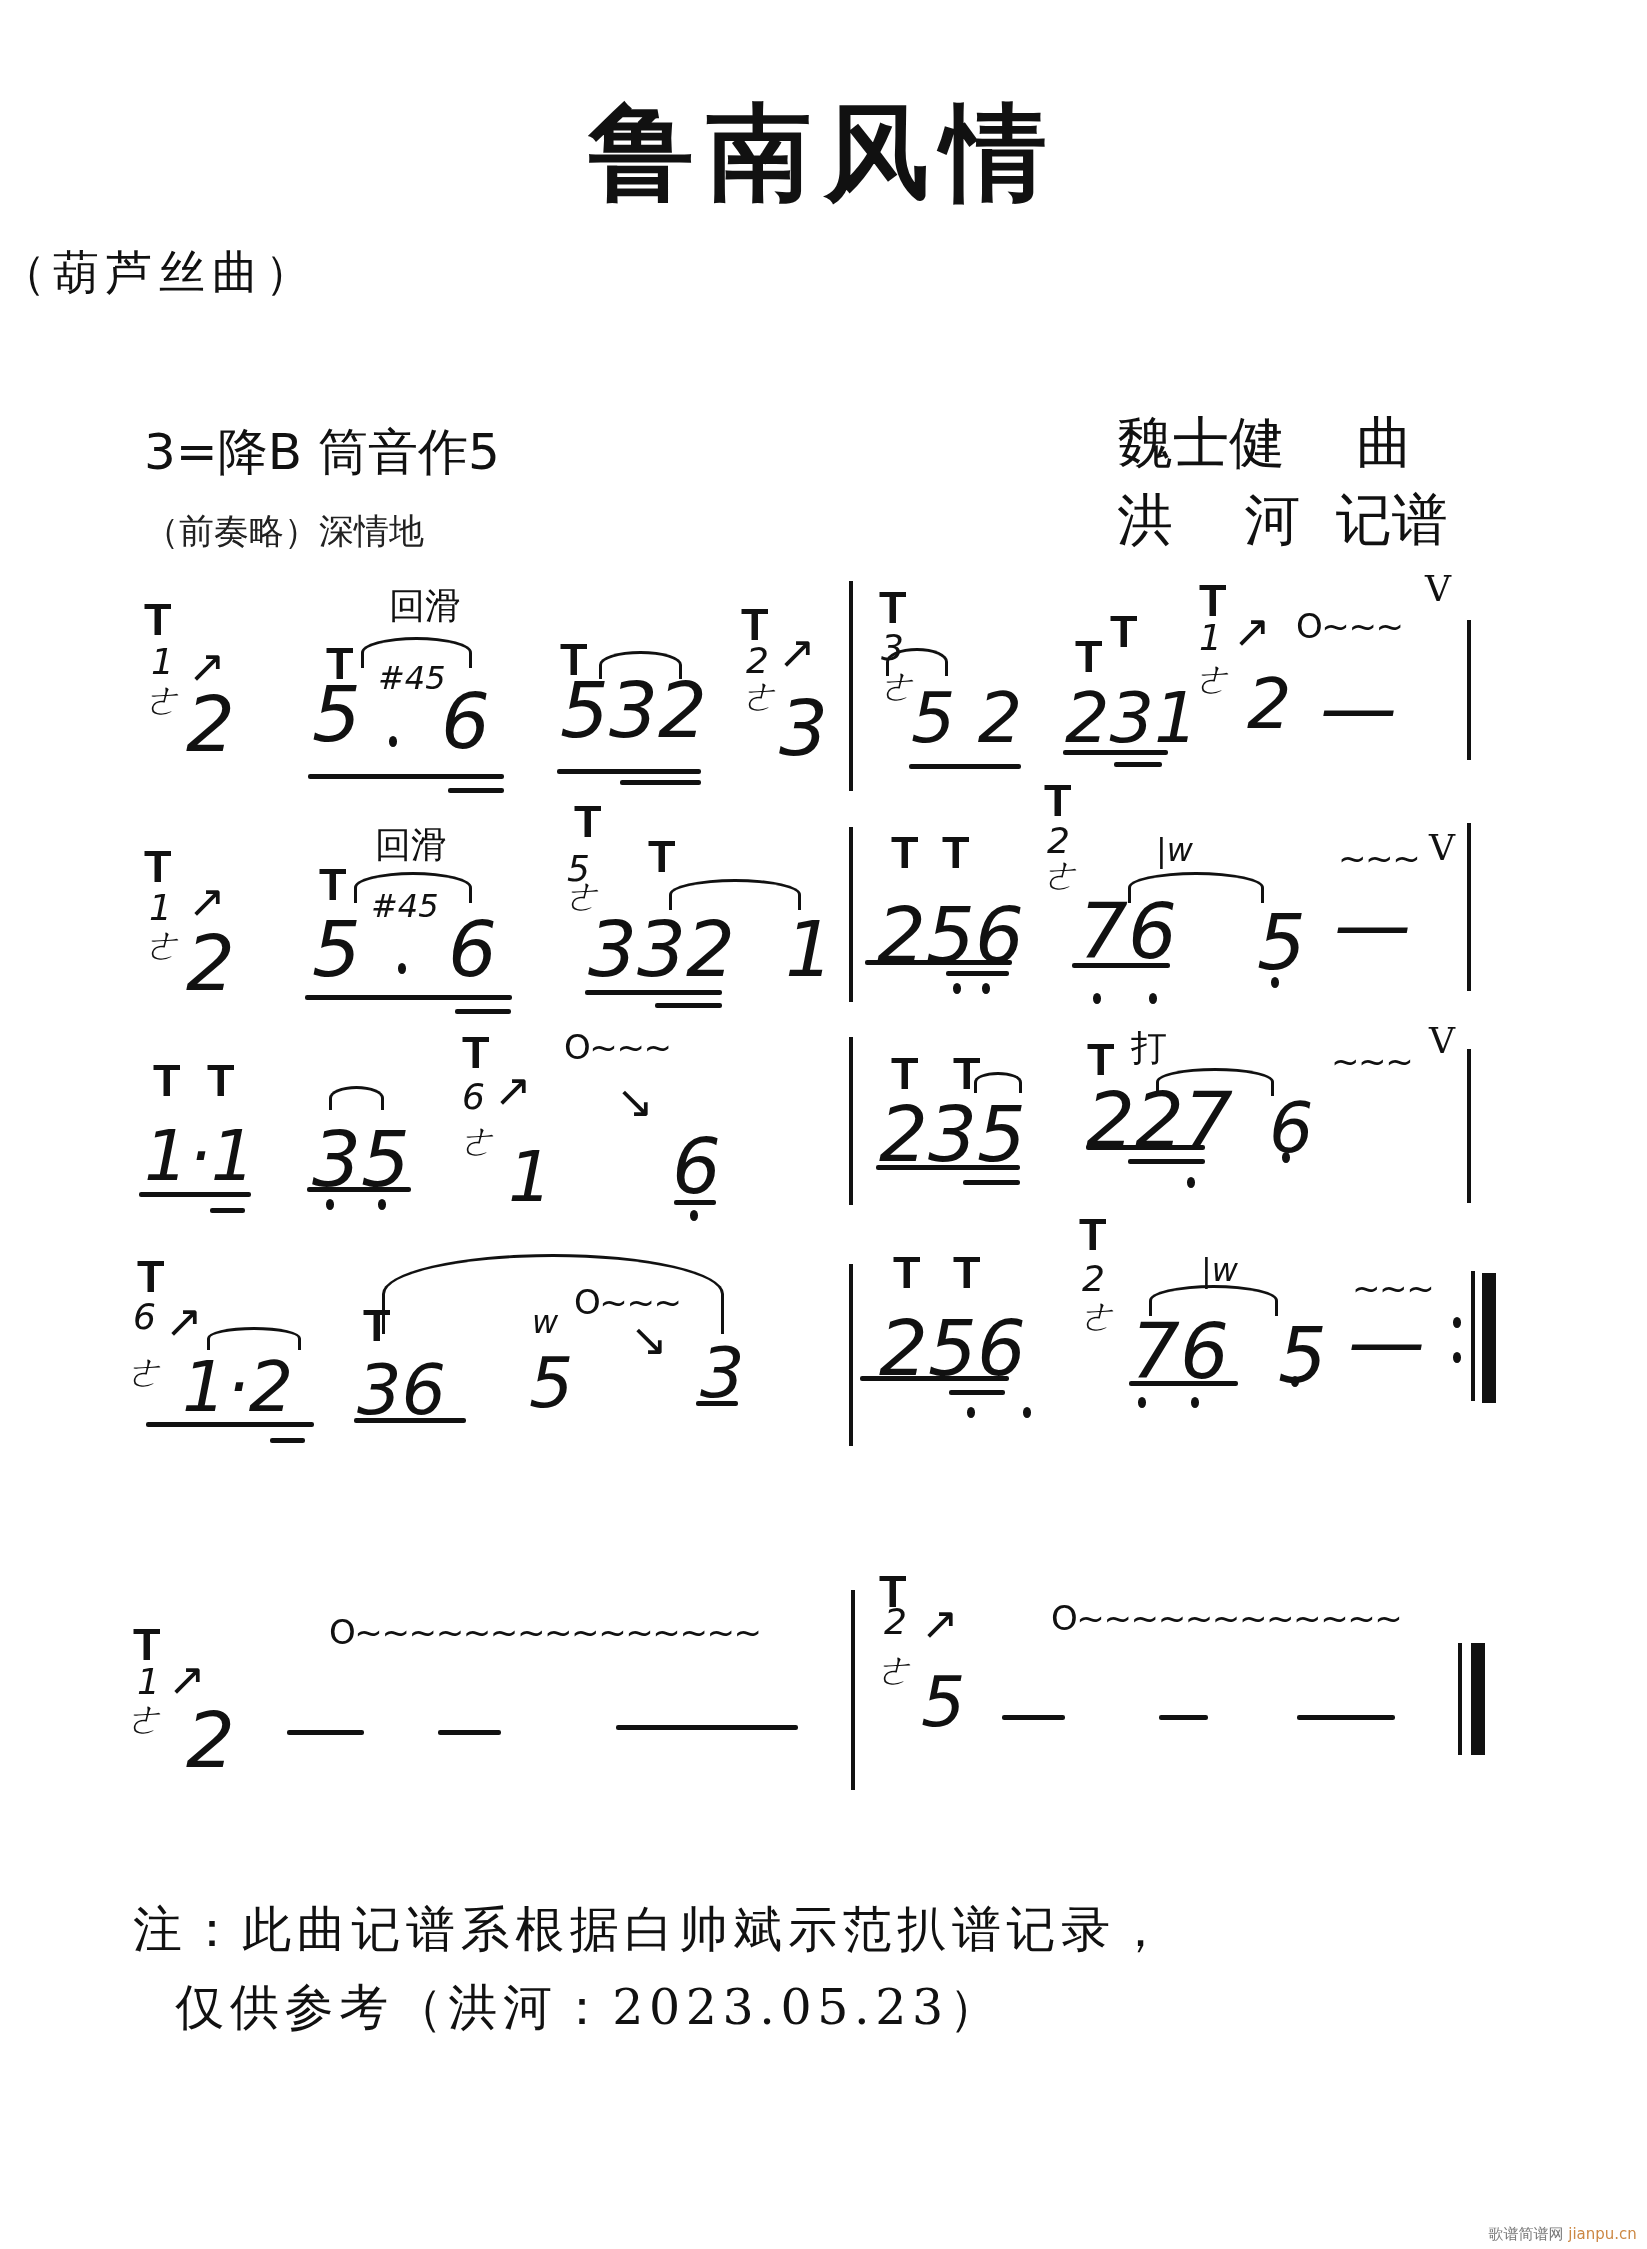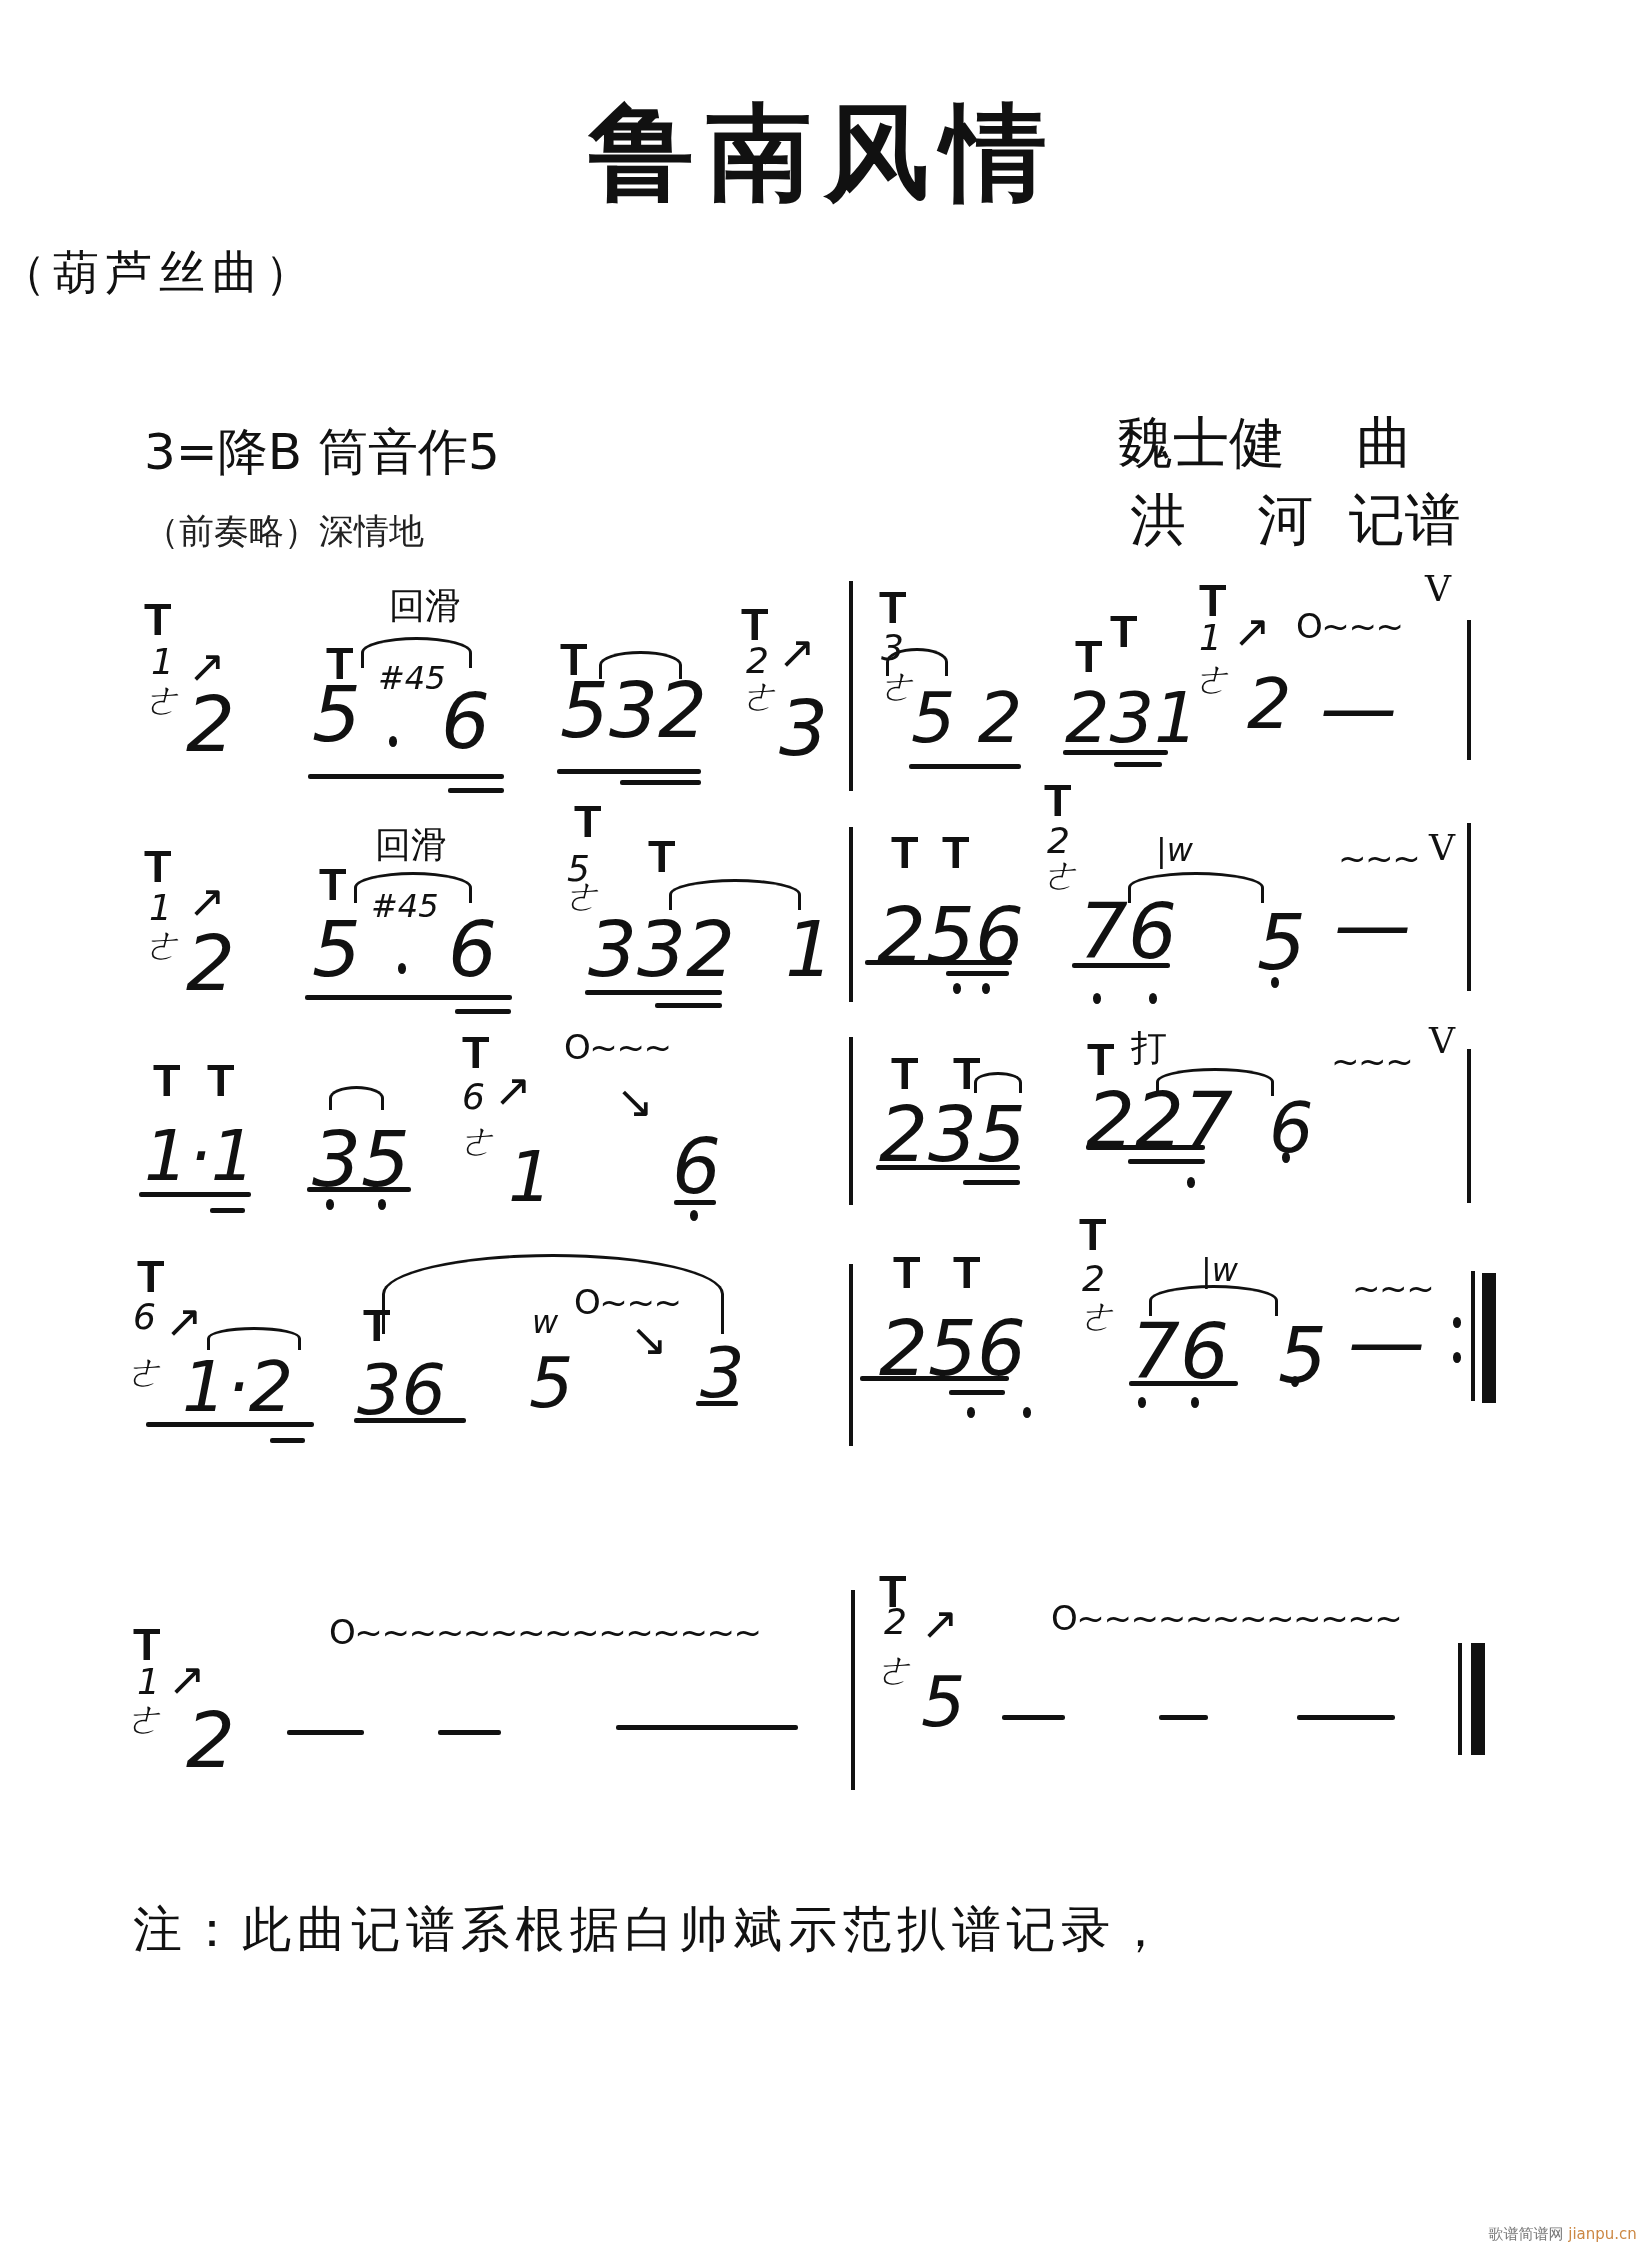--- a/index.html
+++ b/index.html
@@ -7,21 +7,21 @@
     width: 1648px; height: 2250px; position: relative; overflow: hidden;
     font-family: "DejaVu Sans", "Liberation Sans", sans-serif; color: #111;
   }
   .abs { position: absolute; }
   .title { left: 0; width: 1648px; top: 84px; text-align: center; font-size: 105px; font-weight: bold; letter-spacing: 12.6px; font-family: "DejaVu Serif", serif; }
   .subtitle { left: 0; width: 1648px; top: 242px; text-align: left; font-size: 46px; letter-spacing: 7px; font-family: "DejaVu Serif", serif; }
   .key { left: 144px; top: 419px; font-size: 50px; }
   .tempo { left: 144px; top: 508px; font-size: 35px; color: #222; }
   .credit { left: 1117px; font-size: 56px; font-family: "DejaVu Serif", serif; white-space: pre; }
   .credit.c1 { top: 406px; }
-  .credit.c2 { top: 483px; margin-left: 13px; }
+  .credit.c2 { top: 483px; }
 
   .hw { font-family: "DejaVu Sans", sans-serif; position: absolute; line-height: 1; color: #111; }
   .note { font-size: 77px; font-style: italic; font-weight: normal; }
   .note-sm { font-size: 70px; font-style: italic; }
   .grace { font-size: 36px; font-style: italic; }
   .tmark { font-size: 45px; font-weight: bold; font-family: "Liberation Sans", sans-serif; }
   .anno { font-size: 36px; font-family: "DejaVu Serif", serif; }
   .small { font-size: 32px; font-style: italic; }
   .trill { font-size: 34px; letter-spacing: -1.4px; }
   .bar { position: absolute; width: 3.5px; background: #111; }
@@ -284,19 +284,20 @@
   <div class="uline" style="left:1002px;top:1715px;width:63px"></div>
   <div class="uline" style="left:1159px;top:1715px;width:49px"></div>
   <div class="uline" style="left:1297px;top:1715px;width:98px"></div>
 
   <div class="bar" style="left:1458px;top:1643px;height:112px"></div>
   <div class="bar thick" style="left:1471px;top:1643px;height:112px"></div>
 </div>
 
 <div class="abs note-block">
   <div>注：此曲记谱系根据白帅斌示范扒谱记录，</div>
+  <div>  仅供参考（洪河：2023.05.23）</div>
 </div>
 
 <div class="abs watermark">
   <span>歌谱简谱网</span>
   <span class="url">jianpu.cn</span>
 </div>
 
 
 </body></html>

